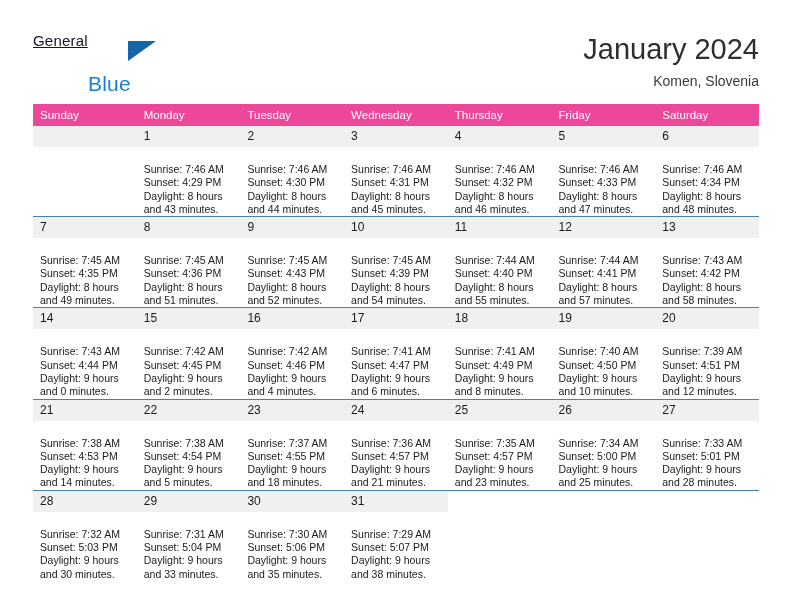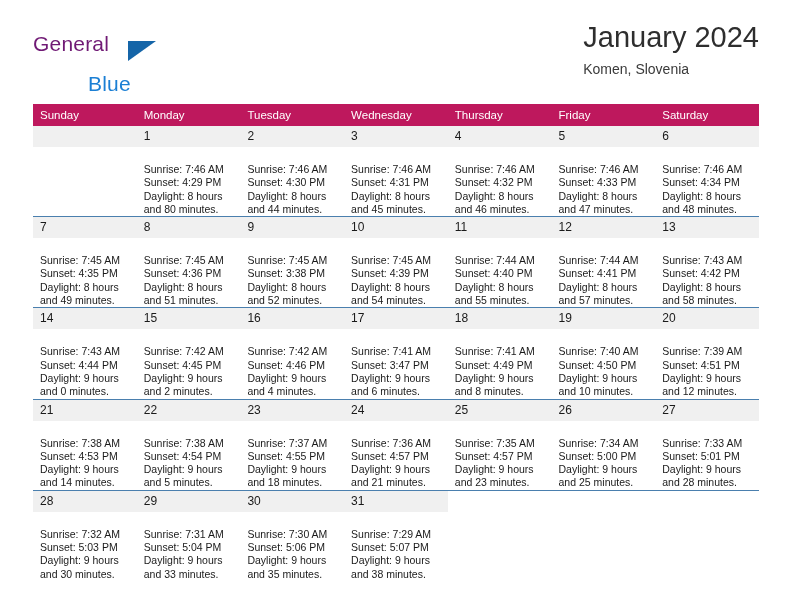--- a/index.html
+++ b/index.html
@@ -33,24 +33,25 @@
     position: absolute;
     left: 33px;
     top: 32px;
     width: 130px;
     height: 52px;
   }
   .logo-general {
     position: absolute;
     left: 0;
     top: 0;
-    font-size: 21px;
+    font-size: 15px;
     letter-spacing: 0.2px;
-    color: #701a75;
+    color: #0f172a;
     font-family: "Liberation Sans", sans-serif;
+    text-decoration: underline;
   }
   .logo-tri {
     position: absolute;
     left: 95px;
     top: 9px;
     width: 0;
     height: 0;
     border-left: 28px solid #1565a8;
     border-bottom: 20px solid transparent;
   }
@@ -59,22 +60,22 @@
     left: 55px;
     top: 40px;
     font-size: 21px;
     letter-spacing: 0.2px;
     color: #1b7fd4;
     font-family: "Liberation Sans", sans-serif;
   }
   .title-block {
     position: absolute;
     right: 33px;
-    top: 20px;
-    text-align: left;
+    top: 32px;
+    text-align: right;
   }
   .month-title {
     font-size: 29px;
     color: #2e2e2e;
     line-height: 34px;
     white-space: nowrap;
   }
   .location {
     font-size: 14px;
     color: #3a3a3a;
@@ -86,21 +87,21 @@
   
   .calendar {
     position: absolute;
     left: 33px;
     top: 104px;
     width: 726px;
     border-collapse: collapse;
     table-layout: fixed;
   }
   .calendar th {
-    background: #be185d;
+    background: #ec4899;
     color: #ffffff;
     font-size: 11.5px;
     font-weight: normal;
     text-align: left;
     padding: 5px 0 5px 7px;
     height: 11px;
     border: none;
   }
   .calendar td {
     vertical-align: top;
@@ -170,21 +171,21 @@
         <tr class="week-row first">
           <td>
             <div class="daynum"></div>
           </td>
           <td>
             <div class="daynum">1</div>
             <div class="details">
               <div>Sunrise: 7:46 AM</div>
               <div>Sunset: 4:29 PM</div>
               <div>Daylight: 8 hours</div>
-              <div>and 80 minutes.</div>
+              <div>and 43 minutes.</div>
             </div>
           </td>
           <td>
             <div class="daynum">2</div>
             <div class="details">
               <div>Sunrise: 7:46 AM</div>
               <div>Sunset: 4:30 PM</div>
               <div>Daylight: 8 hours</div>
               <div>and 44 minutes.</div>
             </div>
@@ -242,21 +243,21 @@
               <div>Sunrise: 7:45 AM</div>
               <div>Sunset: 4:36 PM</div>
               <div>Daylight: 8 hours</div>
               <div>and 51 minutes.</div>
             </div>
           </td>
           <td>
             <div class="daynum">9</div>
             <div class="details">
               <div>Sunrise: 7:45 AM</div>
-              <div>Sunset: 3:38 PM</div>
+              <div>Sunset: 4:43 PM</div>
               <div>Daylight: 8 hours</div>
               <div>and 52 minutes.</div>
             </div>
           </td>
           <td>
             <div class="daynum">10</div>
             <div class="details">
               <div>Sunrise: 7:45 AM</div>
               <div>Sunset: 4:39 PM</div>
               <div>Daylight: 8 hours</div>
@@ -316,21 +317,21 @@
               <div>Sunrise: 7:42 AM</div>
               <div>Sunset: 4:46 PM</div>
               <div>Daylight: 9 hours</div>
               <div>and 4 minutes.</div>
             </div>
           </td>
           <td>
             <div class="daynum">17</div>
             <div class="details">
               <div>Sunrise: 7:41 AM</div>
-              <div>Sunset: 3:47 PM</div>
+              <div>Sunset: 4:47 PM</div>
               <div>Daylight: 9 hours</div>
               <div>and 6 minutes.</div>
             </div>
           </td>
           <td>
             <div class="daynum">18</div>
             <div class="details">
               <div>Sunrise: 7:41 AM</div>
               <div>Sunset: 4:49 PM</div>
               <div>Daylight: 9 hours</div>

